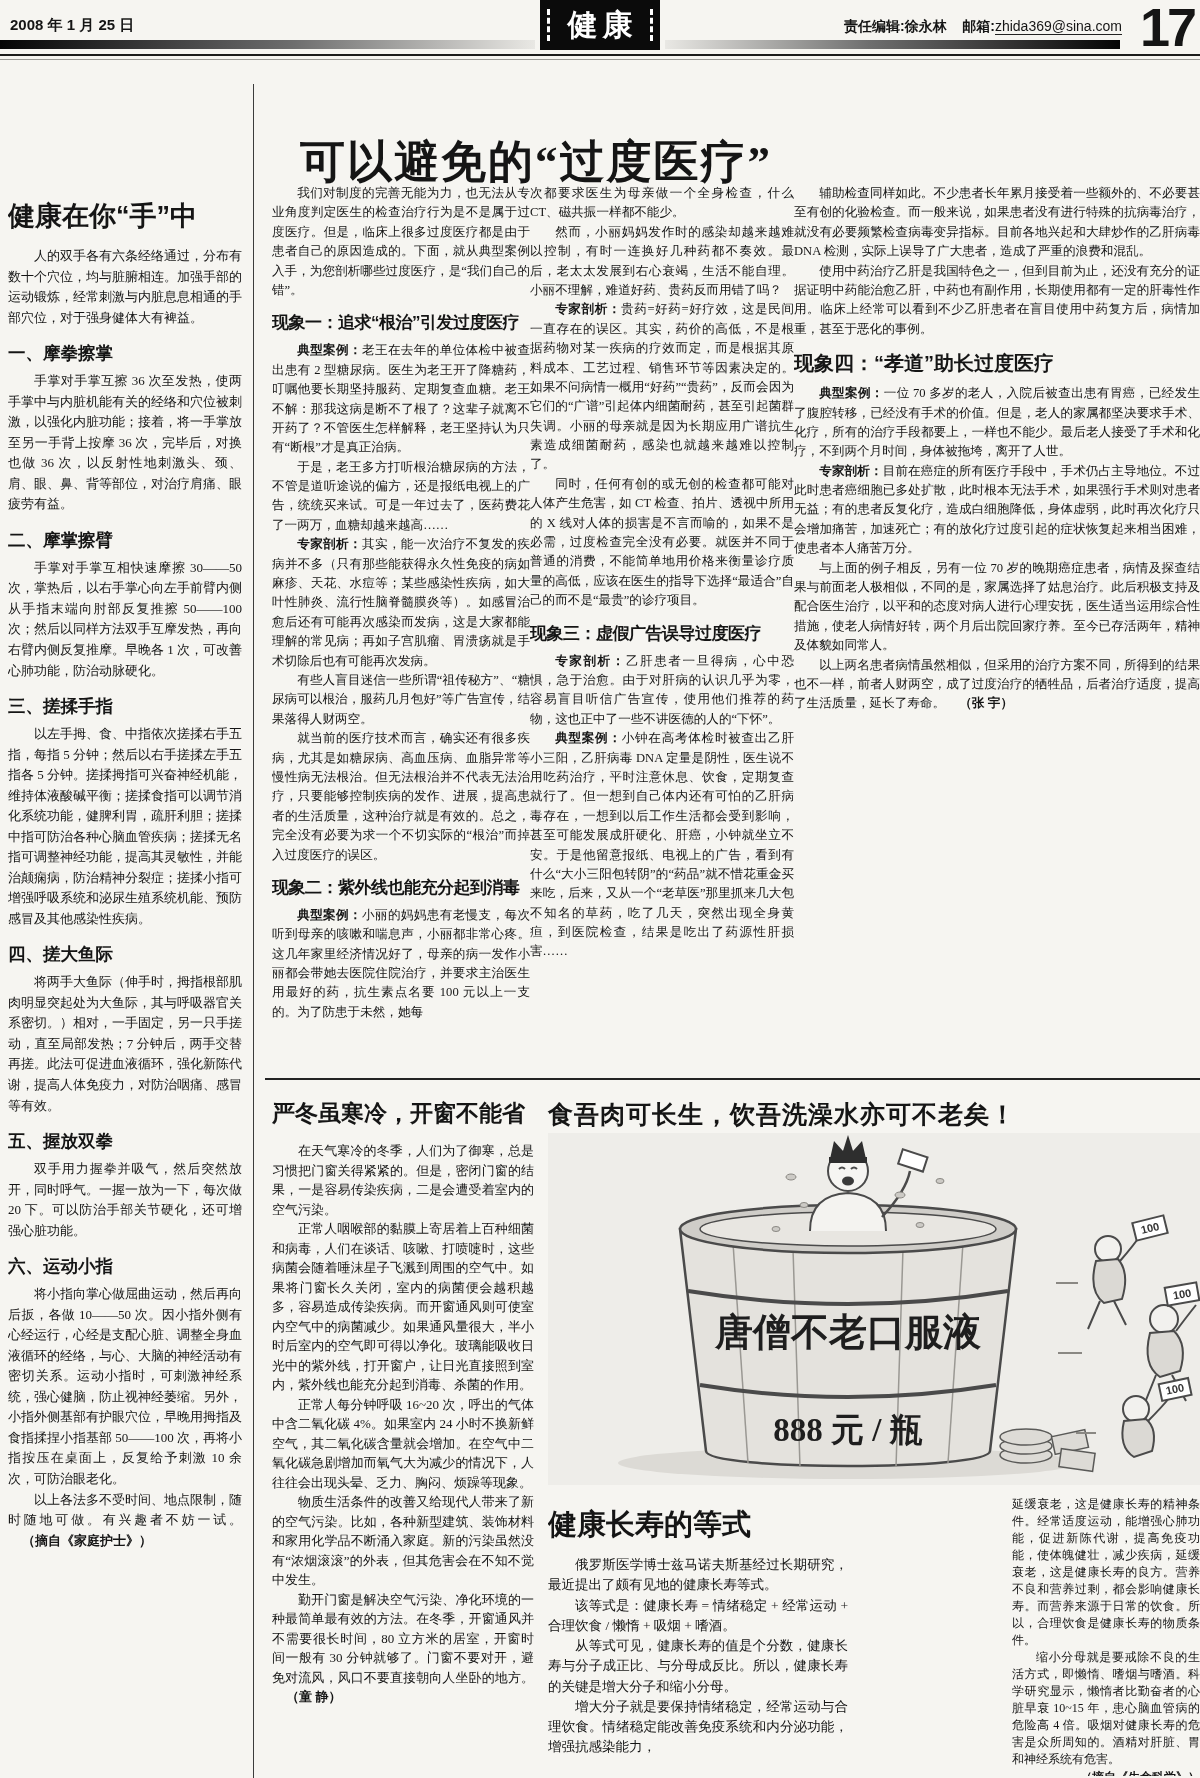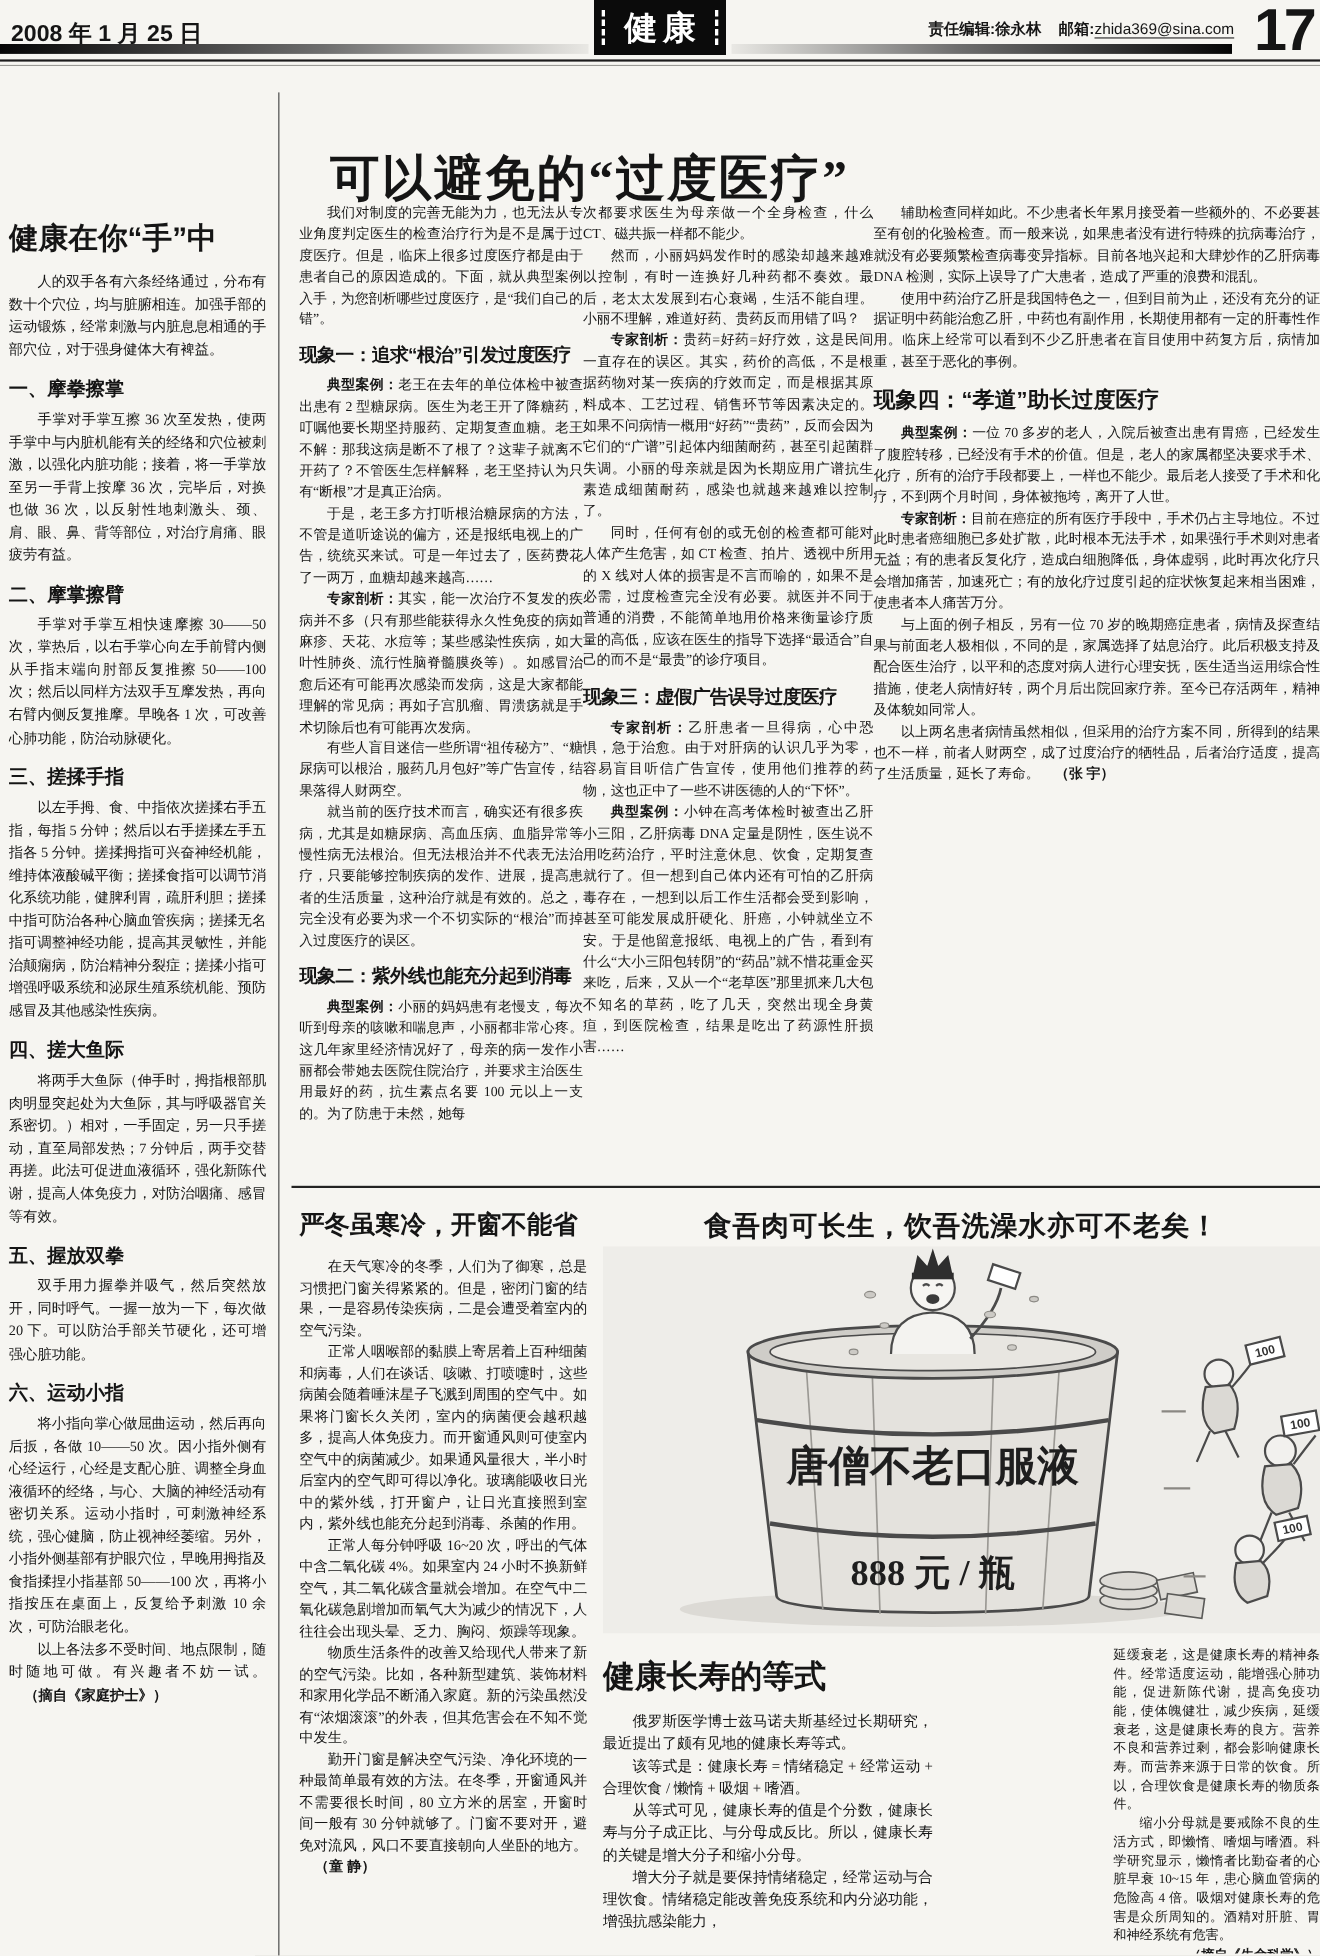--- a/index.html
+++ b/index.html
@@ -1,20 +1,20 @@
 <!DOCTYPE html>
 <html><head>
 <meta charset="utf-8">
 <style>
   html,body{margin:0;padding:0;background:#dddbd6;}
   .page{position:relative;width:1200px;height:1778px;background:#f6f5f1;overflow:hidden;
         font-family:"Liberation Serif","DejaVu Serif",serif;color:#151515;}
   .abs{position:absolute;}
   
-  .date{left:10px;top:16px;font-family:"Liberation Sans",sans-serif;font-size:21px;font-weight:bold;}
+  .date{left:10px;top:16px;font-family:"Liberation Sans",sans-serif;font-size:15px;font-weight:bold;}
   .grad-l{left:0;top:40px;width:535px;height:9px;background:linear-gradient(90deg,#050505,#6e6e6e 55%,#e9e8e4);}
   .grad-r{left:665px;top:40px;width:455px;height:9px;background:linear-gradient(90deg,#e9e8e4,#6e6e6e 45%,#050505);}
   .banner{left:540px;top:0;width:120px;height:50px;background:#0b0b0b;color:#fff;display:flex;
           align-items:center;justify-content:space-between;padding:0 7px;box-sizing:border-box;}
   .banner .perf{width:0;height:32px;border-left:3px dashed #fff;}
   .banner .bt{font-family:"Liberation Sans",sans-serif;font-size:30px;font-weight:bold;letter-spacing:5px;padding-left:5px;}
   .editor{right:78px;top:18px;font-family:"Liberation Sans",sans-serif;font-size:14px;font-weight:bold;}
   .editor .em{font-weight:normal;border-bottom:1.5px solid #222;}
   .pagenum{right:6px;top:0px;font-family:"Liberation Sans",sans-serif;font-size:54px;font-weight:bold;letter-spacing:-3px;line-height:1;}
   .rule1{left:0;top:54px;width:1200px;height:2px;background:#1c1c1c;}
@@ -41,21 +41,21 @@
   .c1{width:258px;} .c2{width:264px;} .c3{flex:1;}
   .col .bp{font-size:12.6px;line-height:1.54;}
   .col .phenom{font-size:17px;letter-spacing:-0.5px;margin:11px 0 7px 0;}
   .c3 .phenom{font-size:20px;letter-spacing:0;}
   
   .win{left:272px;top:1098px;width:262px;height:676px;overflow:hidden;}
   .win-title{font-family:"Liberation Sans",sans-serif;font-size:23px;font-weight:bold;margin:0 0 12px 0;white-space:nowrap;}
   .win .bp{font-size:13px;line-height:1.5;}
   
   .cartoon{left:548px;top:1094px;width:652px;height:400px;}
-  .caption{text-align:center;font-size:25px;font-weight:bold;margin:4px 0 2px 0;letter-spacing:1px;}
+  .caption{font-size:25px;font-weight:bold;margin:4px 0 2px 0;letter-spacing:1px;}
   
   .eq{left:548px;top:1505px;width:300px;height:270px;overflow:hidden;}
   .eq-title{font-family:"Liberation Sans",sans-serif;font-size:29px;font-weight:bold;margin:0 0 10px 0;}
   .eq .bp{font-size:13.5px;line-height:1.5;}
   .eq2{left:1012px;top:1496px;width:188px;height:280px;overflow:hidden;}
   .eq2 .bp{font-size:12px;line-height:1.42;}
 </style>
 </head>
 <body>
 
@@ -132,21 +132,21 @@
         <p class="bp">以上两名患者病情虽然相似，但采用的治疗方案不同，所得到的结果也不一样，前者人财两空，成了过度治疗的牺牲品，后者治疗适度，提高了生活质量，延长了寿命。<span class="crd">（张 宇）</span></p>
       </div>
   </div>
 
   <div class="abs hr-main"></div>
 
   <div class="abs win">
     <h2 class="win-title">严冬虽寒冷，开窗不能省</h2>
     <div>
         <p class="bp">在天气寒冷的冬季，人们为了御寒，总是习惯把门窗关得紧紧的。但是，密闭门窗的结果，一是容易传染疾病，二是会遭受着室内的空气污染。</p>
-        <p class="bp">正常人咽喉部的黏膜上寄居着上百种细菌和病毒，人们在谈话、咳嗽、打喷嚏时，这些病菌会随着唾沫星子飞溅到周围的空气中。如果将门窗长久关闭，室内的病菌便会越积越多，提高人体免疫力。而开窗通风则可使室内空气中的病菌减少。如果通风量很大，半小时后室内的空气即可得以净化。玻璃能吸收日光中的紫外线，打开窗户，让日光直接照到室内，紫外线也能充分起到消毒、杀菌的作用。</p>
+        <p class="bp">正常人咽喉部的黏膜上寄居着上百种细菌和病毒，人们在谈话、咳嗽、打喷嚏时，这些病菌会随着唾沫星子飞溅到周围的空气中。如果将门窗长久关闭，室内的病菌便会越积越多，容易造成传染疾病。而开窗通风则可使室内空气中的病菌减少。如果通风量很大，半小时后室内的空气即可得以净化。玻璃能吸收日光中的紫外线，打开窗户，让日光直接照到室内，紫外线也能充分起到消毒、杀菌的作用。</p>
         <p class="bp">正常人每分钟呼吸 16~20 次，呼出的气体中含二氧化碳 4%。如果室内 24 小时不换新鲜空气，其二氧化碳含量就会增加。在空气中二氧化碳急剧增加而氧气大为减少的情况下，人往往会出现头晕、乏力、胸闷、烦躁等现象。</p>
         <p class="bp">物质生活条件的改善又给现代人带来了新的空气污染。比如，各种新型建筑、装饰材料和家用化学品不断涌入家庭。新的污染虽然没有“浓烟滚滚”的外表，但其危害会在不知不觉中发生。</p>
         <p class="bp">勤开门窗是解决空气污染、净化环境的一种最简单最有效的方法。在冬季，开窗通风并不需要很长时间，80 立方米的居室，开窗时间一般有 30 分钟就够了。门窗不要对开，避免对流风，风口不要直接朝向人坐卧的地方。<span class="crd">（童 静）</span></p>
       </div>
   </div>
 
   <div class="abs cartoon">
     <div class="caption">食吾肉可长生，饮吾洗澡水亦可不老矣！</div>
     <svg width="652" height="352" viewBox="0 0 652 352">
       <rect x="0" y="0" width="652" height="352" fill="#eeede9"></rect>

